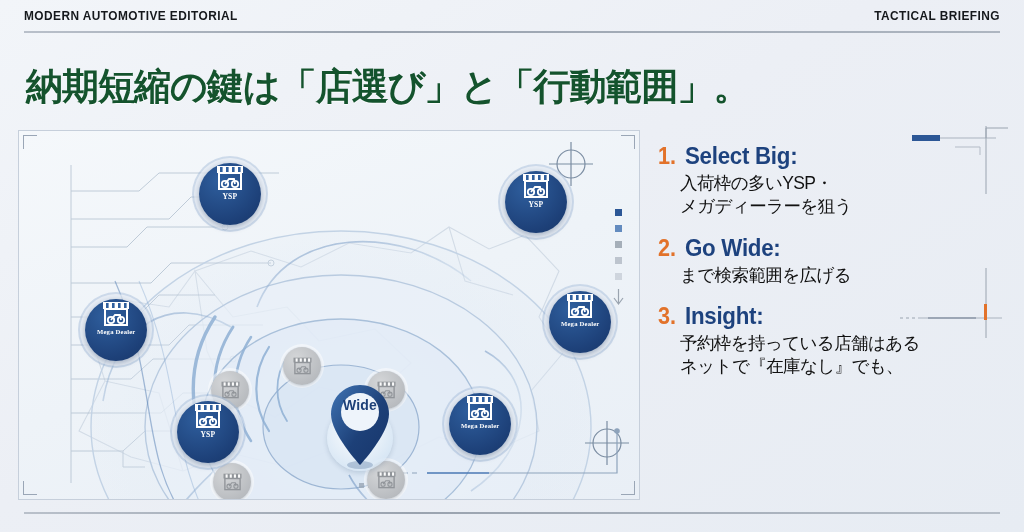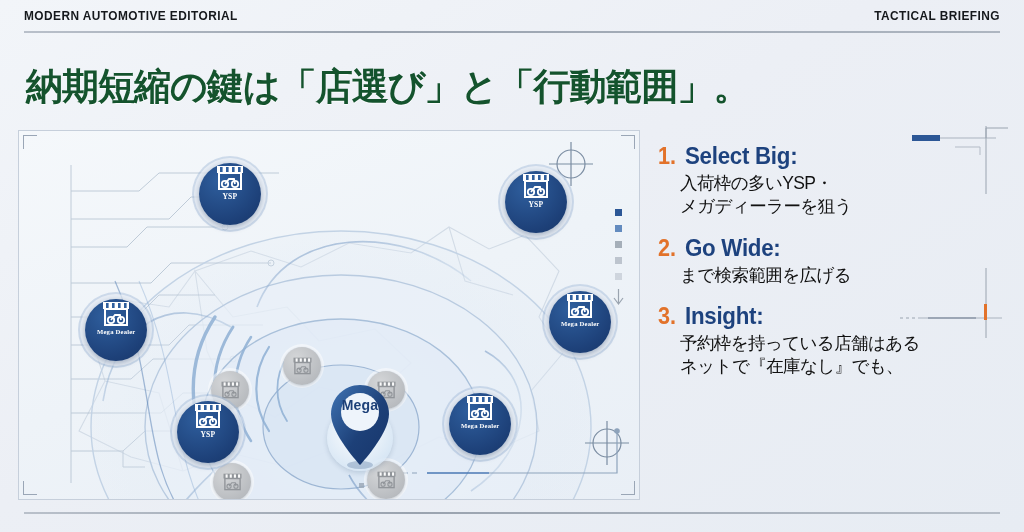--- a/index.html
+++ b/index.html
@@ -439,21 +439,21 @@
             <stop offset="0%" stop-color="#3f74b4"></stop>
             <stop offset="55%" stop-color="#1d4078"></stop>
             <stop offset="100%" stop-color="#17356a"></stop>
           </linearGradient>
         </defs>
         <ellipse cx="43" cy="86" rx="13" ry="4" fill="#5a78a0" opacity="0.35"></ellipse>
         <path d="M43 6 C27 6 14 19 14 35 C14 55 43 86 43 86 C43 86 72 55 72 35
                  C72 19 59 6 43 6 Z" fill="url(#pinG)"></path>
         <circle cx="43" cy="33" r="19" fill="#eef4fb"></circle>
       </svg>
-      <div class="home-label">Mega</div>
+      <div class="home-label">Wide</div>
     </div>
   </div>
 
   <div class="list">
 
     <div class="item">
       <div class="item-head">
         <span class="num">1.</span>
         <span class="item-title">Select Big:</span>
       </div>

